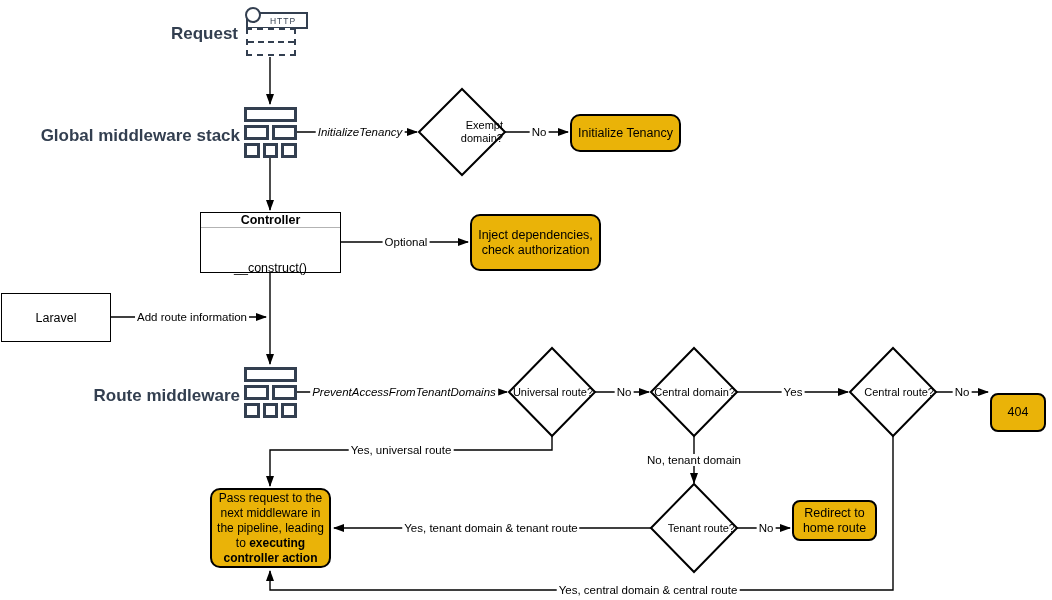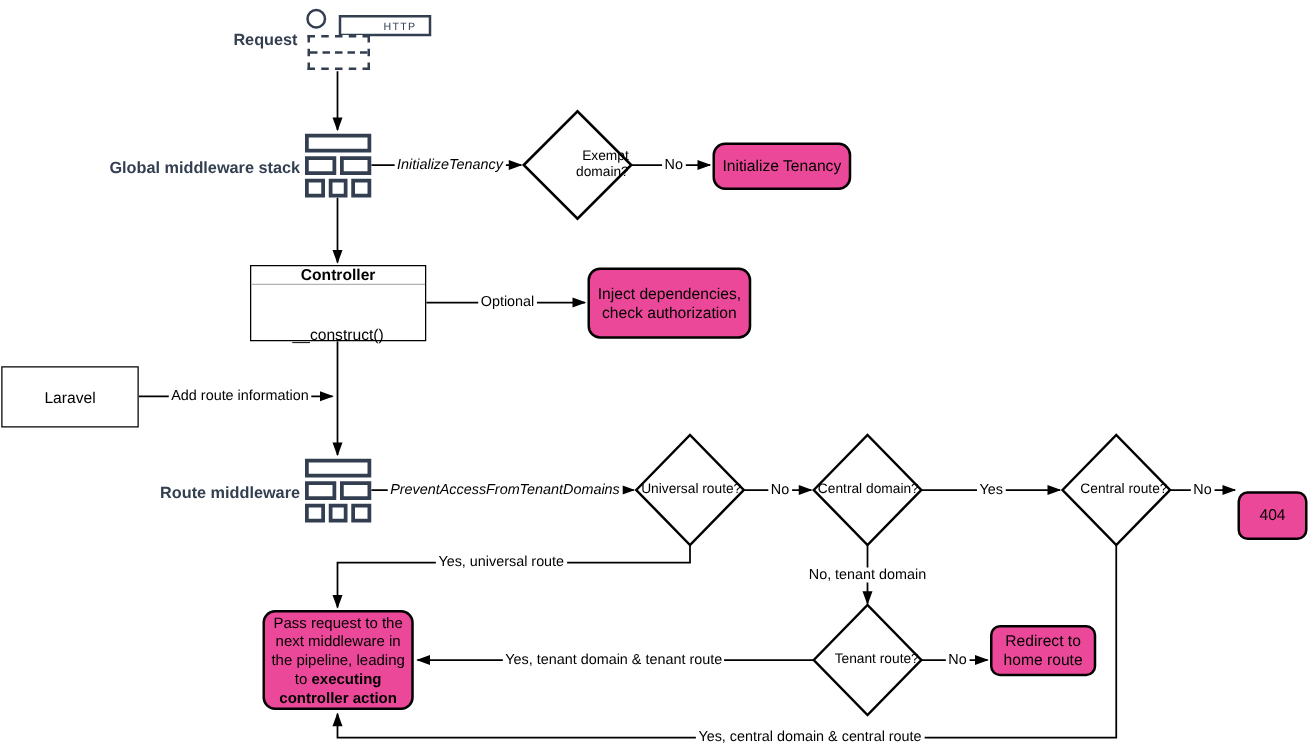--- a/index.html
+++ b/index.html
@@ -3,53 +3,53 @@
 <meta charset="utf-8">
 <style>
   html,body{margin:0;padding:0;background:#fff;}
   .stage{
     position:relative;width:1052px;height:600px;background:#fff;overflow:hidden;
     font-family:"Liberation Sans",sans-serif;color:#000;
   }
   
   .rbox{
     position:absolute;box-sizing:border-box;border:2px solid #000;border-radius:10px;
-    background:#ec4899;display:flex;align-items:center;justify-content:center;
+    background:#eab308;display:flex;align-items:center;justify-content:center;
     text-align:center;font-size:12.5px;line-height:1.2;
   }
   .plainbox{
     position:absolute;box-sizing:border-box;border:1px solid #000;background:#fff;
     display:flex;align-items:center;justify-content:center;text-align:center;font-size:12.5px;
   }
   .umlbox{
     position:absolute;box-sizing:border-box;border:1px solid #000;background:#fff;
     display:flex;flex-direction:column;font-size:12.5px;gap:33px;
   }
   .umlbox .uml-title{height:23px;display:flex;align-items:center;justify-content:center;
     font-weight:bold;border-bottom:1px solid #b3b3b3;}
   .umlbox .uml-body{flex:1;display:flex;align-items:center;justify-content:center;}
   .prelines{white-space:pre-line;}
   
   .side-label{
-    position:absolute;font-weight:bold;color:#333F50;font-size:13px;text-align:right;
+    position:absolute;font-weight:bold;color:#333F50;font-size:17px;text-align:right;
   }
   .edge-label{
     position:absolute;transform:translate(-50%,-50%);background:#fff;
     font-size:11.5px;white-space:nowrap;padding:0 2px;color:#000;
   }
   .edge-label.it{font-style:italic;}
   .diamond-label{
     position:absolute;transform:translate(-50%,-50%);width:82px;text-align:right;
     font-size:11px;line-height:1.18;
   }
   
   .http-icon{position:absolute;left:245px;top:7px;width:52px;height:50px;}
   .http-icon .hbox{position:absolute;left:1px;top:5px;width:46px;height:13px;
     border:2px solid #333F50;background:#fff;display:flex;align-items:center;justify-content:center;
-    padding-left:24px;font-size:8.5px;letter-spacing:1px;color:#333F50;margin-left:25px;}
+    padding-left:12px;font-size:8.5px;letter-spacing:1px;color:#333F50;}
   .http-icon .hcircle{position:absolute;left:0px;top:0px;width:12px;height:12px;
     border:2px solid #333F50;border-radius:50%;background:#fff;}
   .http-icon .hdashed{position:absolute;left:1px;top:21px;width:46px;height:24px;
     border:2px dashed #333F50;background:#fff;}
   .http-icon .hdashline{position:absolute;left:0;right:0;top:45%;border-top:2px dashed #333F50;}
   
   .stack-icon{position:absolute;width:53px;height:51px;display:flex;flex-direction:column;gap:3px;}
   .stack-icon .row{display:flex;gap:3px;flex:1;}
   .stack-icon .cell{flex:1;border:3px solid #333F50;background:#fff;box-sizing:border-box;}
   

